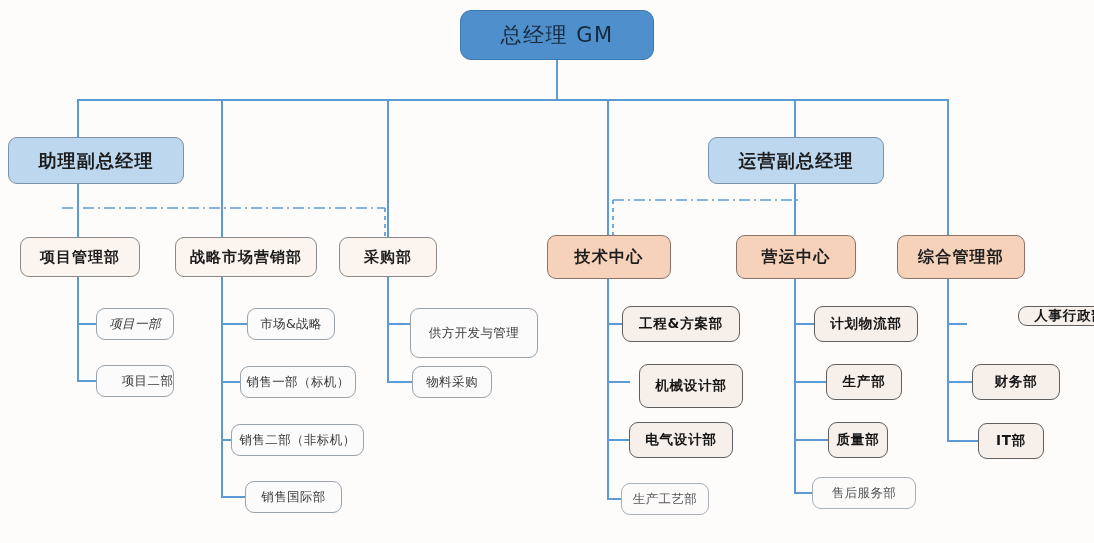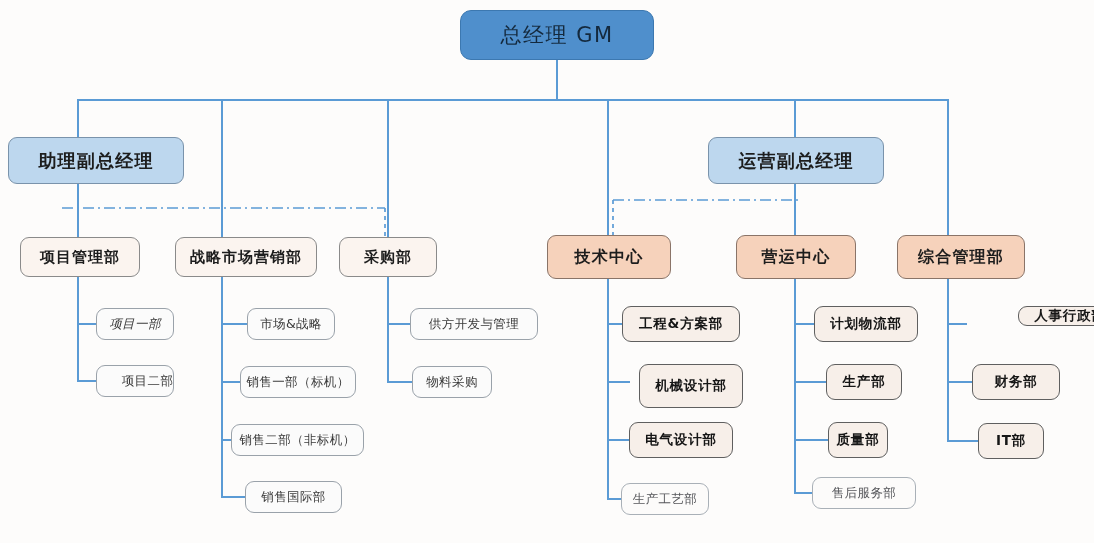--- a/index.html
+++ b/index.html
@@ -185,21 +185,21 @@
   <div class="node n-leaf" style="left:240px;top:366px;width:116px;height:32px;">
     <span>销售一部（标机）</span>
   </div>
   <div class="node n-leaf" style="left:231px;top:424px;width:133px;height:32px;">
     <span>销售二部（非标机）</span>
   </div>
   <div class="node n-leaf" style="left:245px;top:481px;width:97px;height:32px;">
     <span>销售国际部</span>
   </div>
 
-  <div class="node n-leaf" style="left:410px;top:308px;width:128px;height:32px;">
+  <div class="node n-leaf" style="left:410px;top:308px;width:128px;height:50px;">
     <span>供方开发与管理</span>
   </div>
   <div class="node n-leaf" style="left:412px;top:366px;width:80px;height:32px;">
     <span>物料采购</span>
   </div>
 
   <div class="node n-leaf-strong" style="left:622px;top:306px;width:118px;height:36px;">
     <span>工程&amp;方案部</span>
   </div>
   <div class="node n-leaf-strong" style="left:639px;top:364px;width:104px;height:44px;">

